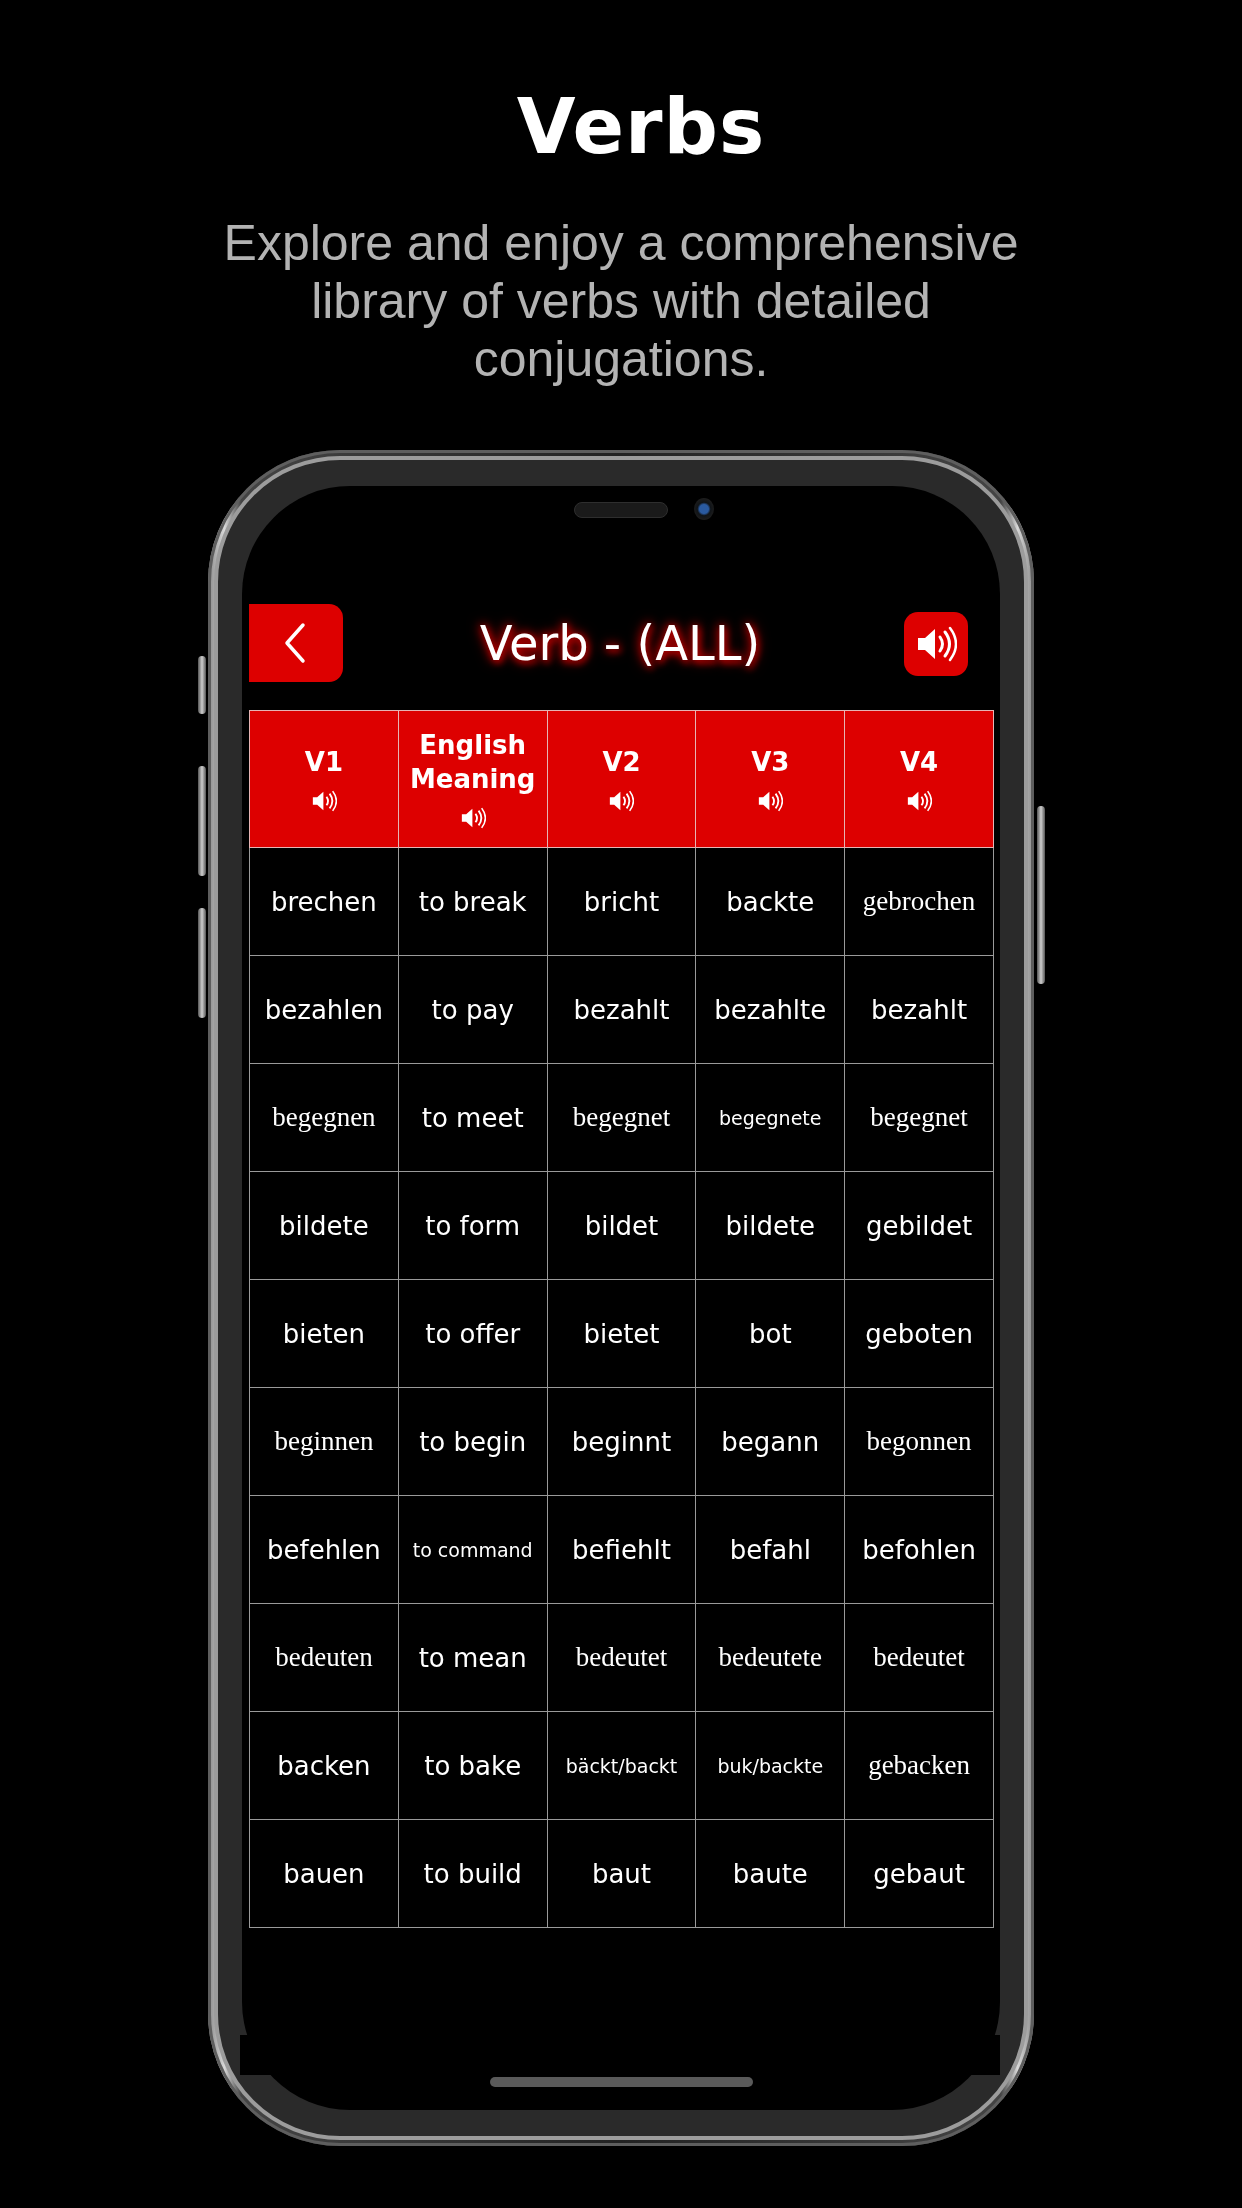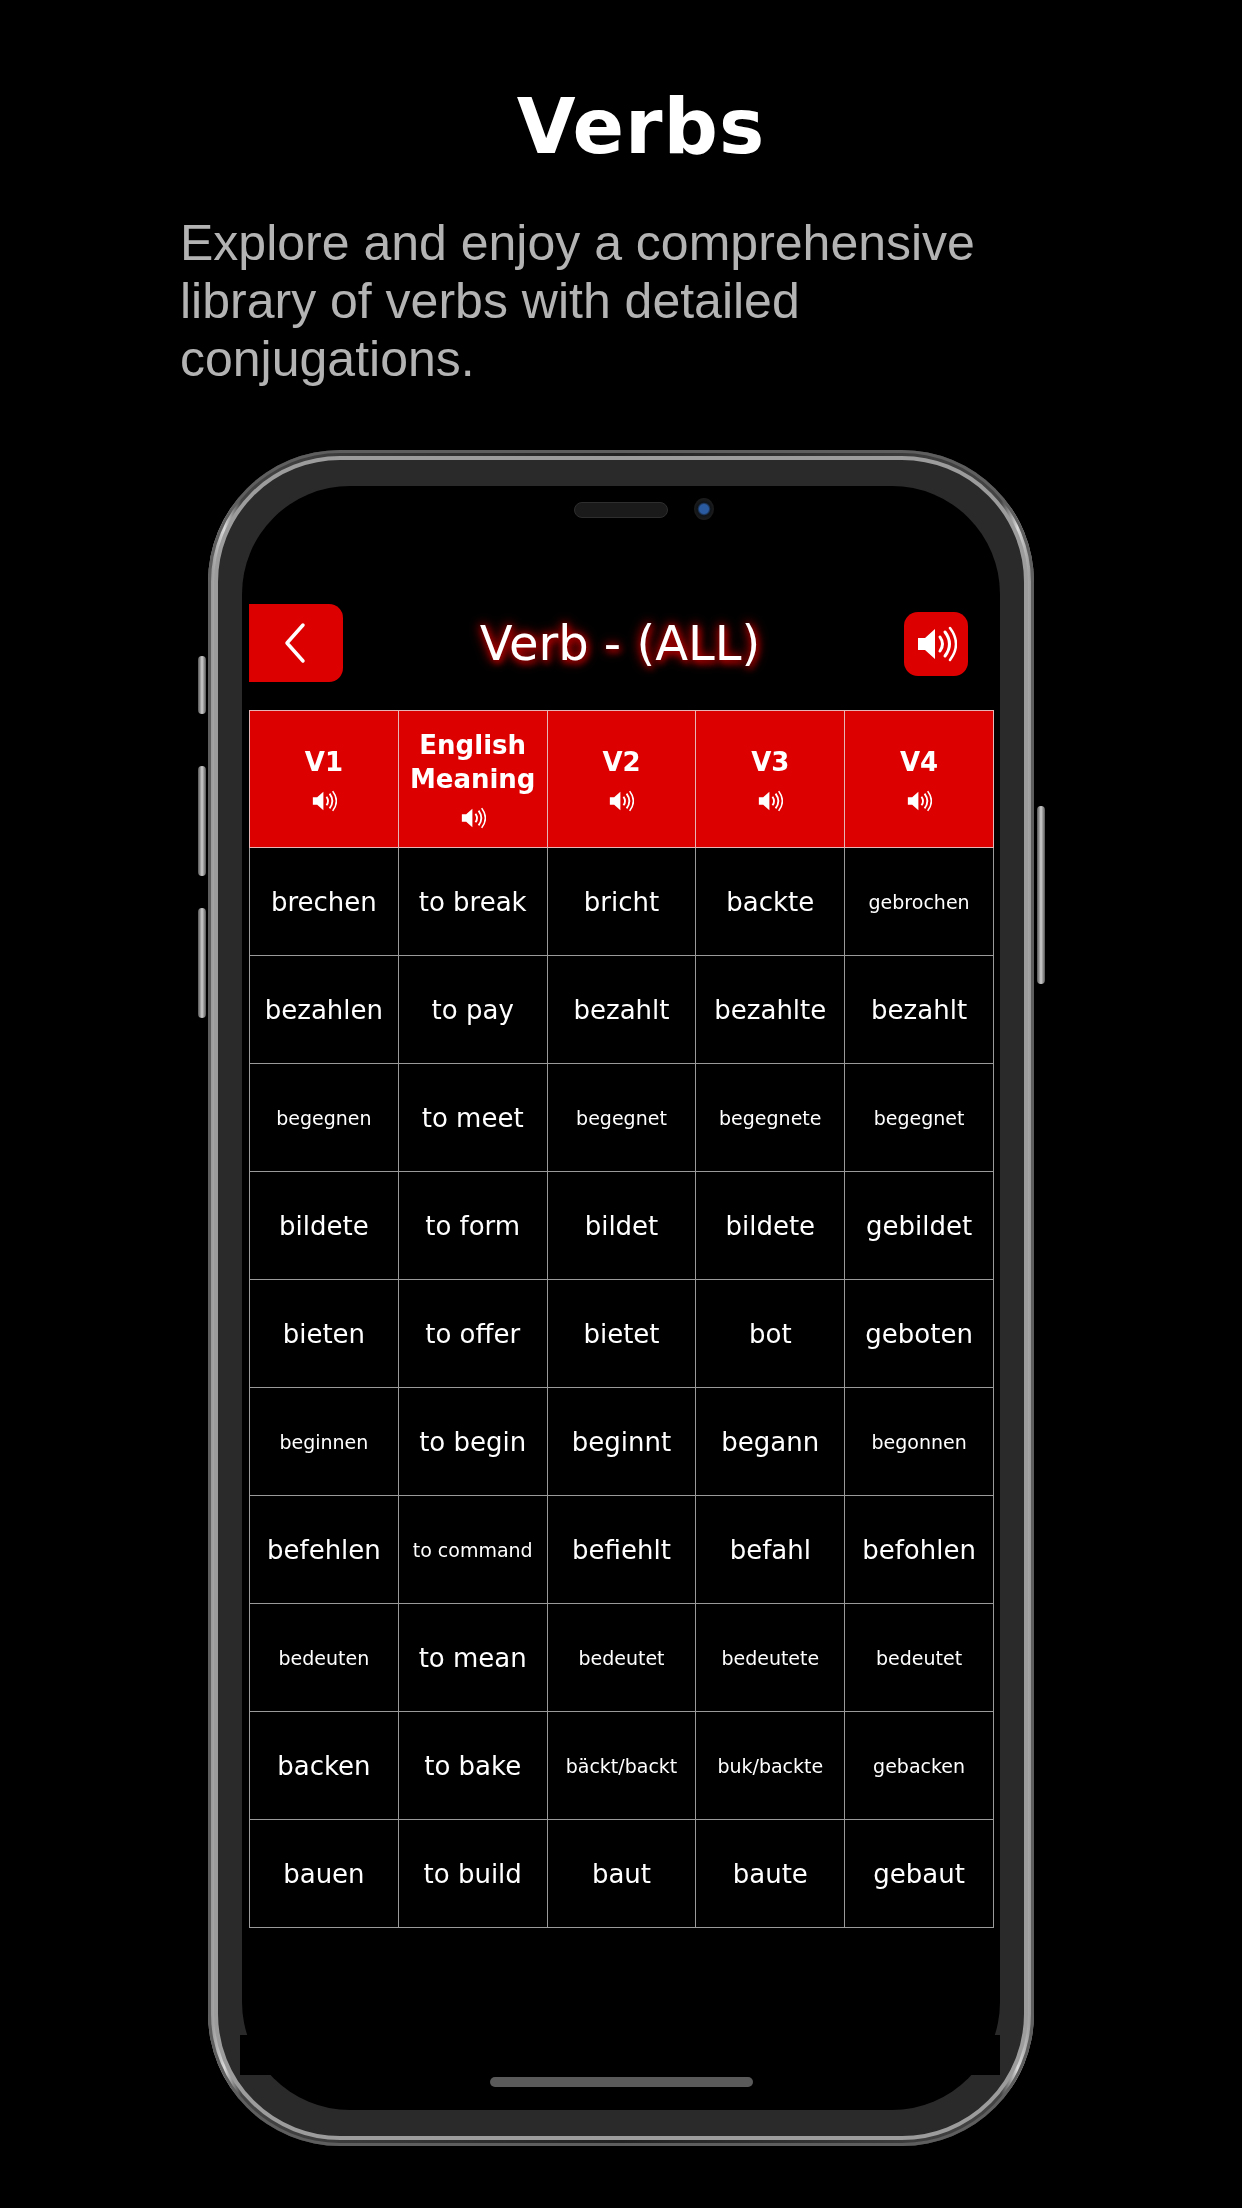--- a/index.html
+++ b/index.html
@@ -6,21 +6,21 @@
   html, body { width: 1242px; height: 2208px; background: #000; overflow: hidden; }
   body { position: relative; font-family: "Liberation Sans", sans-serif; color: #fff; }
 
   .hero-title {
     position: absolute; left: 0; top: 82px; width: 1242px;
     text-align: center; font-family: "DejaVu Sans", sans-serif; font-weight: bold;
     font-size: 76px; letter-spacing: 1px; color: #fff; margin-left: 20px;
   }
   .hero-sub {
     position: absolute; left: 180px; top: 214px; width: 882px;
-    text-align: left; font-family: "Liberation Sans", sans-serif;
+    text-align: center; font-family: "Liberation Sans", sans-serif;
     font-size: 50px; line-height: 58px; color: #b3b3b3;
   }
 
   
   .phone {
     position: absolute; left: 208px; top: 450px; width: 826px; height: 1696px;
     border-radius: 132px;
     background: linear-gradient(90deg, #8a8a8a 0%, #d8d8d8 2%, #444 4%, #222 50%, #444 96%, #d8d8d8 98%, #8a8a8a 100%);
     box-shadow: 0 0 0 3px #5e5e5e inset;
   }
@@ -78,21 +78,21 @@
     font-family: "DejaVu Sans", sans-serif;
   }
   .verb-table th {
     background: #dd0000; height: 137px; color: #fff; font-weight: bold;
     font-size: 26px; line-height: 34px; padding: 0 4px; border-color: #e6b4b4;
   }
   .verb-table td {
     height: 108px; color: #fff; font-size: 26px; padding: 0 2px; white-space: nowrap;
     overflow: hidden; background: #000; text-align: center;
   }
-  .verb-table td.small { font-size: 19px; }
+  .verb-table td.small { font-size: 27px; font-family: Liberation Serif, serif; }
   .verb-table td.xsmall { font-size: 19px; }
   .th-label { display: block; }
   .th-icon { display: block; margin: 10px auto 0; width: 26px; height: 24px; cursor: pointer; }
   .table-fade {
     position: absolute; left: 240px; top: 2035px; width: 760px; height: 40px; background: #000;
   }
 </style>
 </head>
 <body>
 

